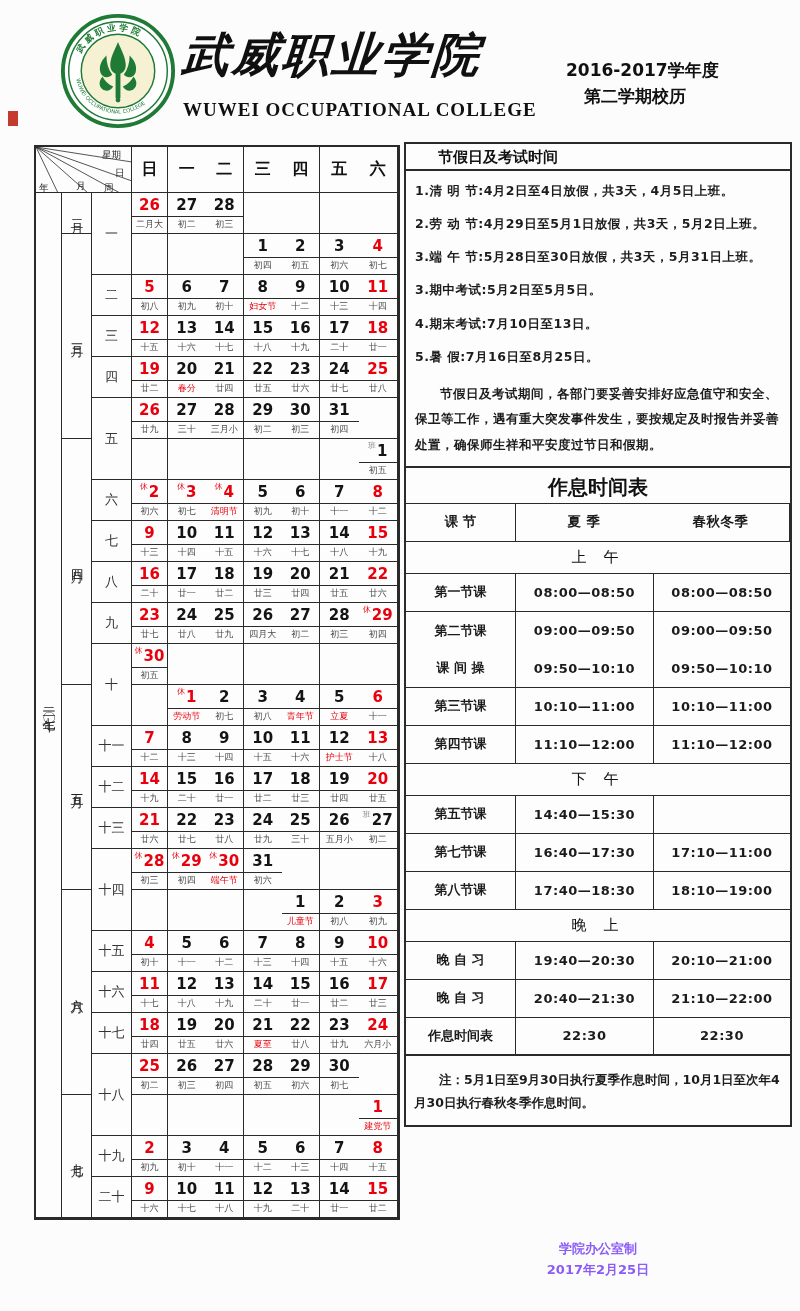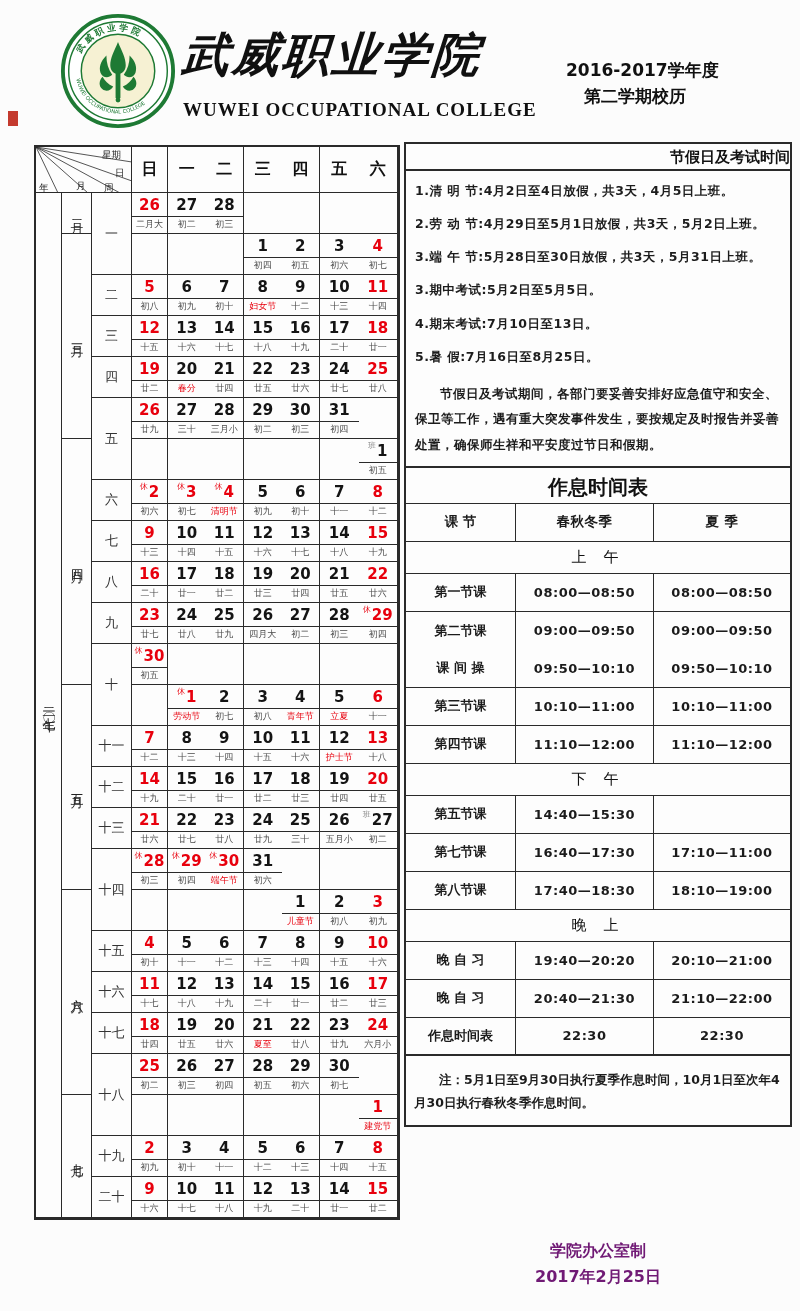--- a/index.html
+++ b/index.html
@@ -36,40 +36,40 @@
   .num-slot.ub{border-bottom:1px solid var(--line);}
   .num{font-size:15px; font-weight:bold; color:#141414;}
   .num.red{color:var(--red);}
   .mk{font-size:8px; position:relative; top:-5px; margin-right:1px; color:#8a8a8a;}
   .mk.mkr{color:var(--red);}
   .lun-slot{flex:1; text-align:center; font-size:9px; color:#4a4a4a; line-height:15px; white-space:nowrap;}
   .lun-slot.lred{color:var(--red);}
 
   
   #right{position:absolute; left:404px; top:142px; width:388px; border:2px solid var(--line); background:#fdfdfd;}
-  .hol-title{height:27px; line-height:27px; text-align:right; font-weight:bold; font-size:15px;
-             border-bottom:2px solid var(--line); color:#111;}
+  .hol-title{height:27px; line-height:27px; text-align:left; font-weight:bold; font-size:15px;
+             border-bottom:2px solid var(--line); color:#111;padding-left:32px;}
   .hol-body{padding:11px 9px 8px 9px; font-size:12.5px; font-weight:600; color:#1c1c1c;}
   .hol-item{margin-bottom:15px; line-height:1.45; letter-spacing:0.5px;}
   .hol-para{line-height:2.05; text-indent:2em; letter-spacing:0.5px;}
   .sched-title{height:38px; line-height:38px; text-align:center; font-size:20px; font-weight:bold;
                border-top:2px solid var(--line); border-bottom:1px solid var(--line); color:#111;}
   .srow{display:flex; border-bottom:1px solid var(--line); height:38px;}
   .scell{display:flex; align-items:center; justify-content:center; font-size:13px; font-weight:600; color:#1b1b1b;}
   .sc1{flex:0 0 110px; border-right:1px solid var(--line);}
   .sc2{flex:0 0 138px; border-right:1px solid var(--line);}
   .sc3{flex:1;}
   .shead .scell{font-weight:bold; font-size:13.5px;}
   .ssec{height:32px; display:flex; align-items:center; justify-content:center; font-weight:normal; font-size:15px;
         border-bottom:1px solid var(--line); letter-spacing:6px; color:#111;}
   .snote{padding:12px 8px 10px 8px; font-size:12.5px; font-weight:600; line-height:1.9; text-indent:2em; color:#1c1c1c;}
   .stime{font-size:13px; letter-spacing:0.5px;}
 
   #footer{position:absolute; left:404px; top:1238px; width:388px; text-align:center;
-          font-size:16px; font-weight:600; color:#701a75; line-height:1.65;}
+          font-size:13px; font-weight:600; color:#8b5cf6; line-height:1.65;}
 </style>
 </head>
 <body>
 
 <div id="page">
 
   <div class="red-mark"></div>
 
   <svg class="logo" viewBox="0 0 120 120">
     <circle cx="60" cy="60" r="57" fill="#ffffff" stroke="#1e7a34" stroke-width="4"></circle>
@@ -1409,22 +1409,22 @@
           <div class="hol-item">3.期中考试:5月2日至5月5日。</div>
           <div class="hol-item">4.期末考试:7月10日至13日。</div>
           <div class="hol-item">5.暑      假:7月16日至8月25日。</div>
         </div>
       <div class="hol-para">节假日及考试期间，各部门要妥善安排好应急值守和安全、保卫等工作，遇有重大突发事件发生，要按规定及时报告并妥善处置，确保师生祥和平安度过节日和假期。</div>
     </div>
     <div class="sched-title">作息时间表</div>
     <div id="schedule-body">
         <div class="srow shead">
           <div class="scell sc1">课    节</div>
+          <div class="scell sc3 stime">夏    季</div>
           <div class="scell sc2 stime">春秋冬季</div>
-          <div class="scell sc3 stime">夏    季</div>
         </div>
         <div class="ssec">上    午</div>
         <div class="srow ">
           <div class="scell sc1">第一节课</div>
           <div class="scell sc2 stime">08:00—08:50</div>
           <div class="scell sc3 stime">08:00—08:50</div>
         </div>
         <div class="srow " style="border-bottom: none;">
           <div class="scell sc1">第二节课</div>
           <div class="scell sc2 stime">09:00—09:50</div>
@@ -1456,21 +1456,21 @@
           <div class="scell sc3 stime">17:10—11:00</div>
         </div>
         <div class="srow ">
           <div class="scell sc1">第八节课</div>
           <div class="scell sc2 stime">17:40—18:30</div>
           <div class="scell sc3 stime">18:10—19:00</div>
         </div>
         <div class="ssec">晚    上</div>
         <div class="srow ">
           <div class="scell sc1">晚 自 习</div>
-          <div class="scell sc2 stime">19:40—20:20</div>
+          <div class="scell sc2 stime">19:40—20:30</div>
           <div class="scell sc3 stime">20:10—21:00</div>
         </div>
         <div class="srow ">
           <div class="scell sc1">晚 自 习</div>
           <div class="scell sc2 stime">20:40—21:30</div>
           <div class="scell sc3 stime">21:10—22:00</div>
         </div>
         <div class="srow " style="border-bottom: 2px solid rgb(42, 42, 42);">
           <div class="scell sc1">作息时间表</div>
           <div class="scell sc2 stime">22:30</div>

